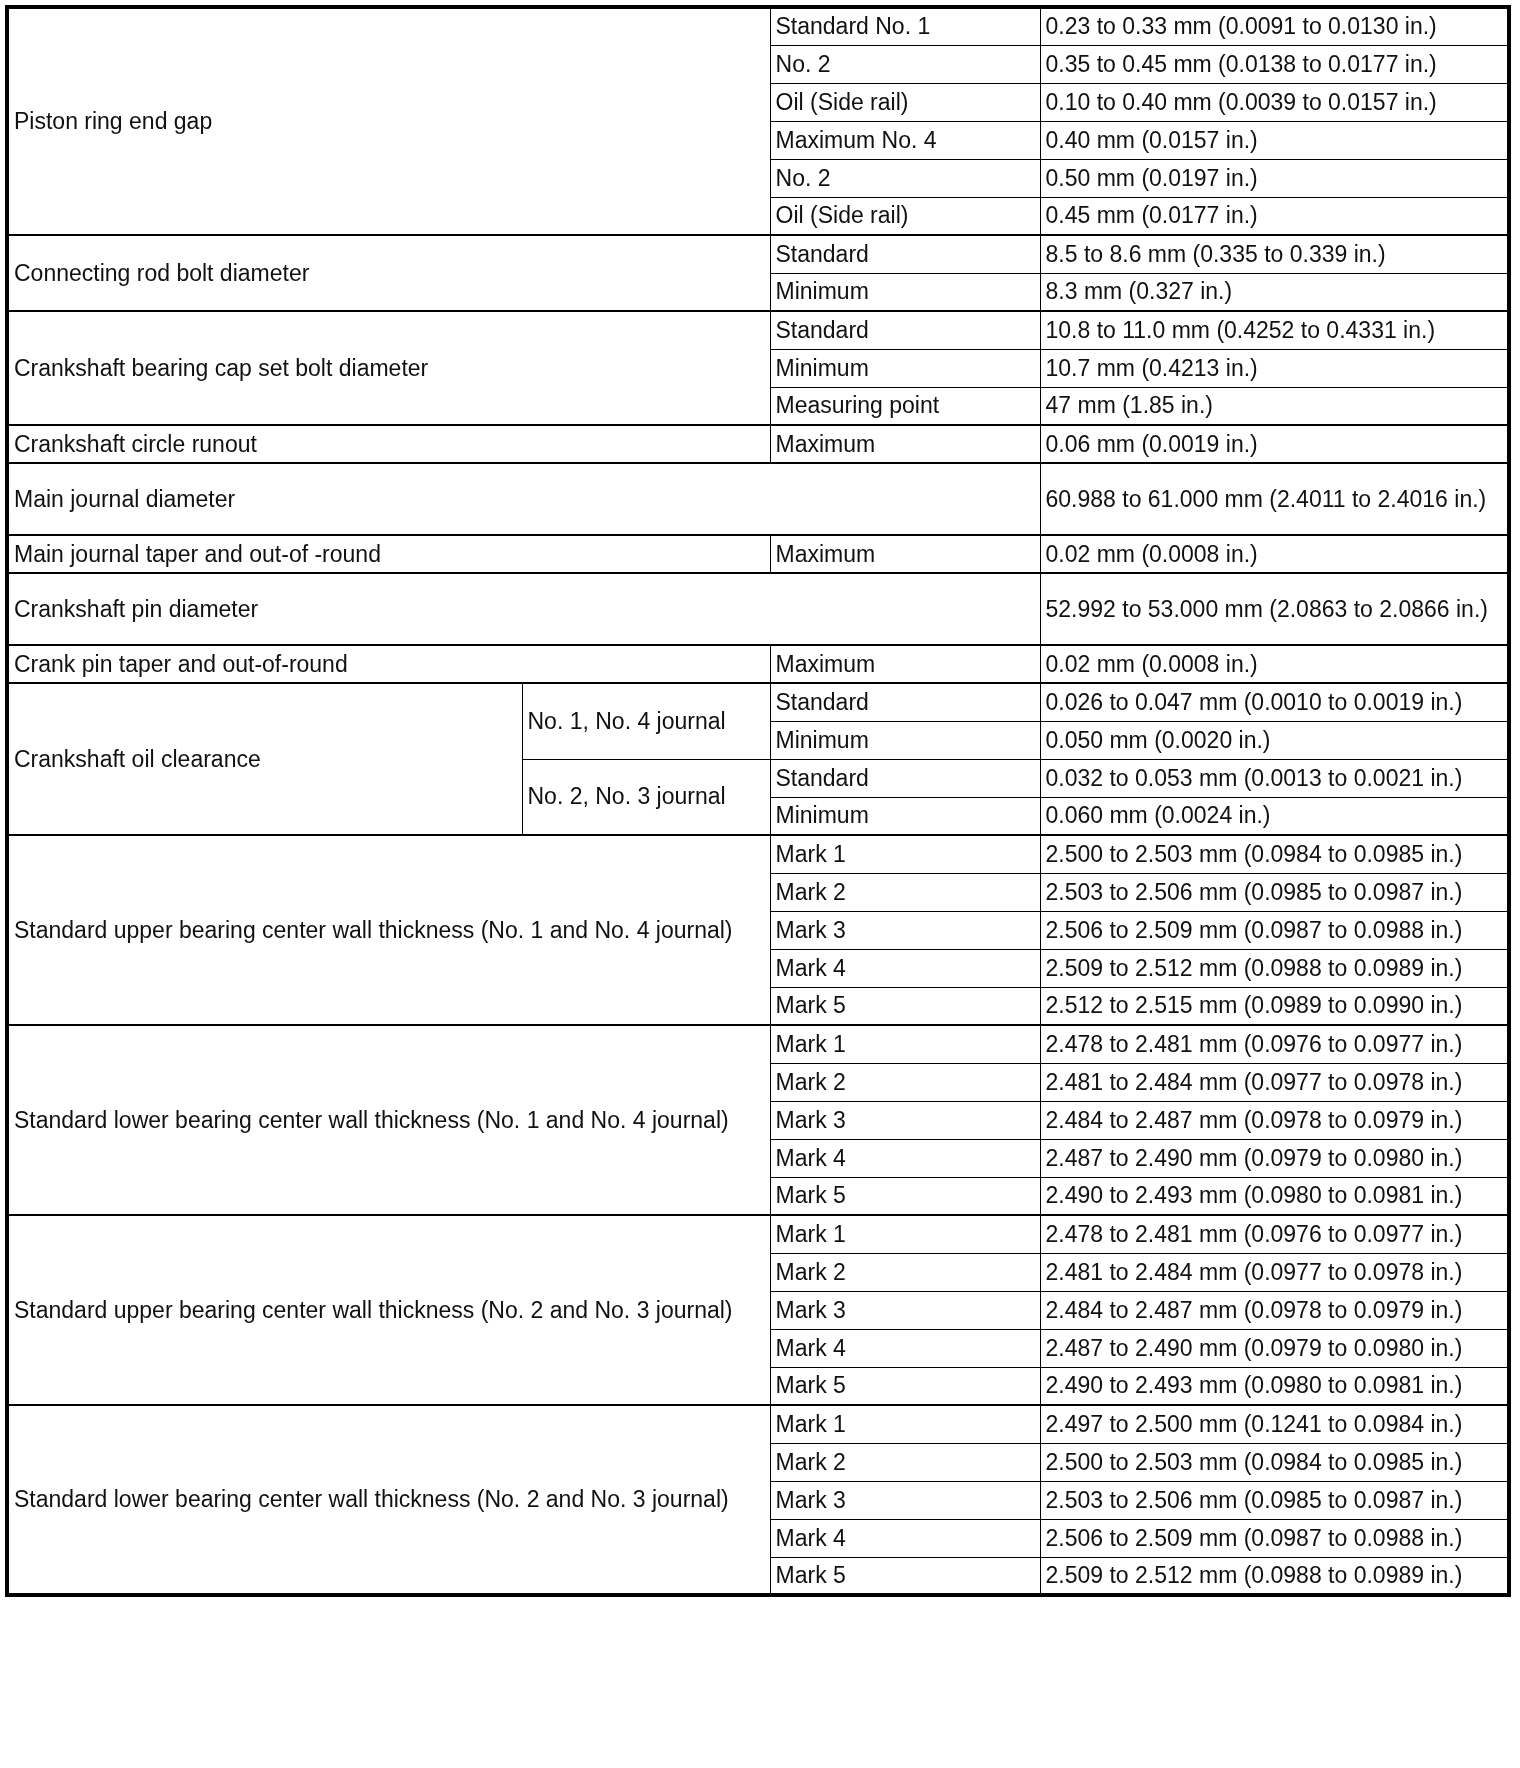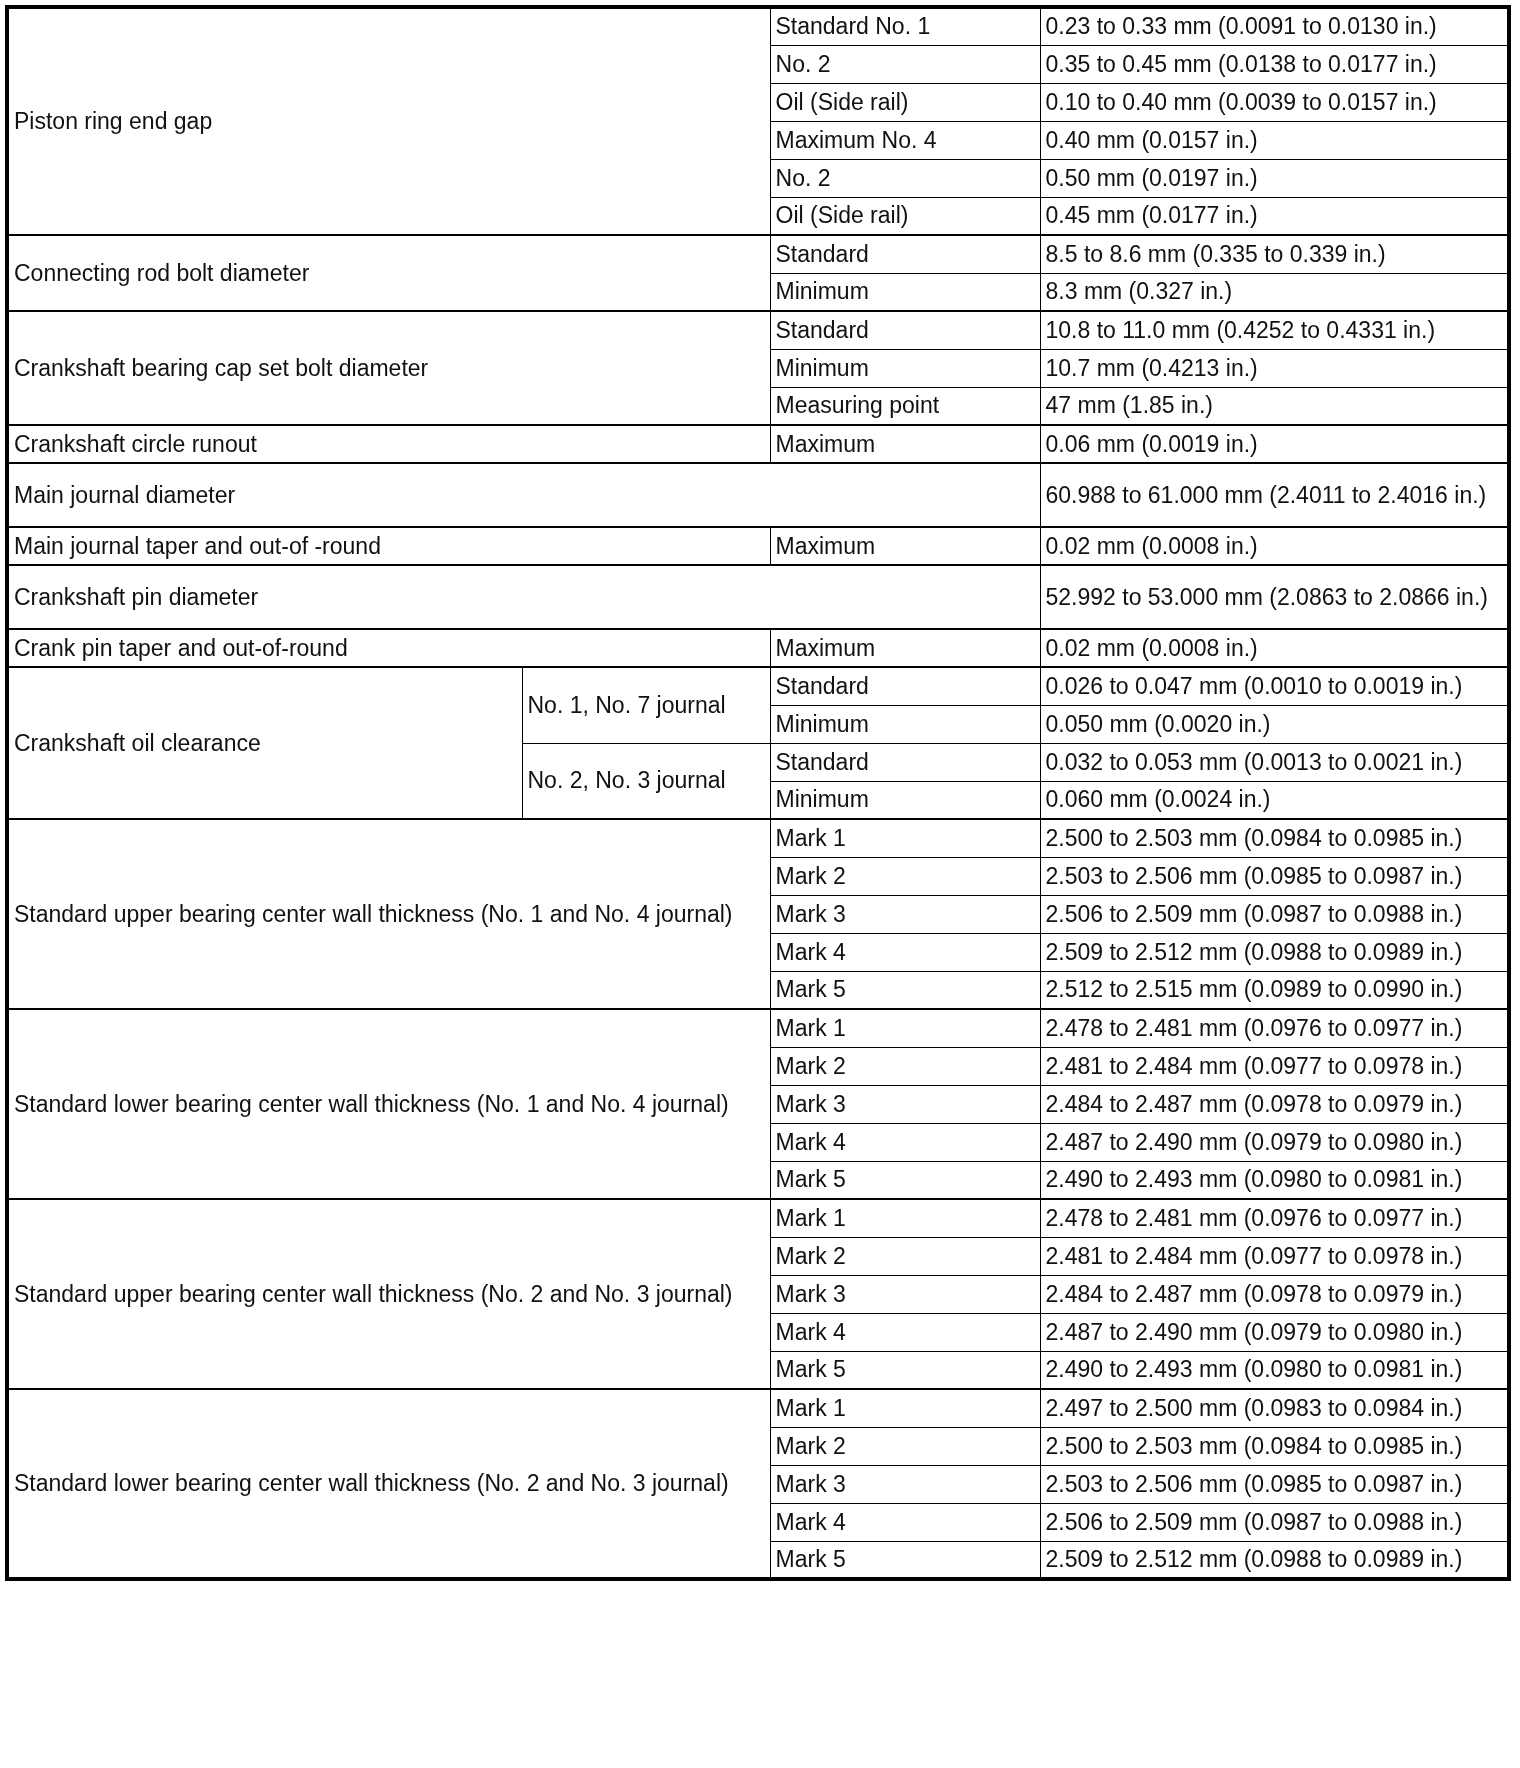--- a/index.html
+++ b/index.html
@@ -18,21 +18,21 @@
   .spec-table td {
     border: 1.5px solid #000;
     padding: 2px 5px;
     vertical-align: middle;
     line-height: 29px;
     height: 38px;
     box-sizing: border-box;
     white-space: normal;
   }
   .spec-table tr.group-start td { border-top: 2.5px solid #000; margin-top: 11px; }
-  .spec-table td.tall { height: 64px; }
+  .spec-table td.tall { height: 72px; }
   .col-a { width: 515px; }
   .col-b { width: 248px; }
   .col-c { width: 270px; }
   .col-d { width: 469px; }
 </style>
 </head>
 <body>
 
 <table class="spec-table">
   <colgroup>
@@ -116,21 +116,21 @@
     </tr>
 
     <tr class="group-start">
       <td colspan="2">Crank pin taper and out-of-round</td>
       <td>Maximum</td>
       <td>0.02 mm (0.0008 in.)</td>
     </tr>
 
     <tr class="group-start">
       <td rowspan="4">Crankshaft oil clearance</td>
-      <td rowspan="2">No. 1, No. 7 journal</td>
+      <td rowspan="2">No. 1, No. 4 journal</td>
       <td>Standard</td>
       <td>0.026 to 0.047 mm (0.0010 to 0.0019 in.)</td>
     </tr>
     <tr>
       <td>Minimum</td>
       <td>0.050 mm (0.0020 in.)</td>
     </tr>
     <tr>
       <td rowspan="2">No. 2, No. 3 journal</td>
       <td>Standard</td>
@@ -203,21 +203,21 @@
       <td>2.487 to 2.490 mm (0.0979 to 0.0980 in.)</td>
     </tr>
     <tr>
       <td>Mark 5</td>
       <td>2.490 to 2.493 mm (0.0980 to 0.0981 in.)</td>
     </tr>
 
     <tr class="group-start">
       <td colspan="2" rowspan="5">Standard lower bearing center wall thickness (No. 2 and No. 3 journal)</td>
       <td>Mark 1</td>
-      <td>2.497 to 2.500 mm (0.0983 to 0.0984 in.)</td>
+      <td>2.497 to 2.500 mm (0.1241 to 0.0984 in.)</td>
     </tr>
     <tr>
       <td>Mark 2</td>
       <td>2.500 to 2.503 mm (0.0984 to 0.0985 in.)</td>
     </tr>
     <tr>
       <td>Mark 3</td>
       <td>2.503 to 2.506 mm (0.0985 to 0.0987 in.)</td>
     </tr>
     <tr>

